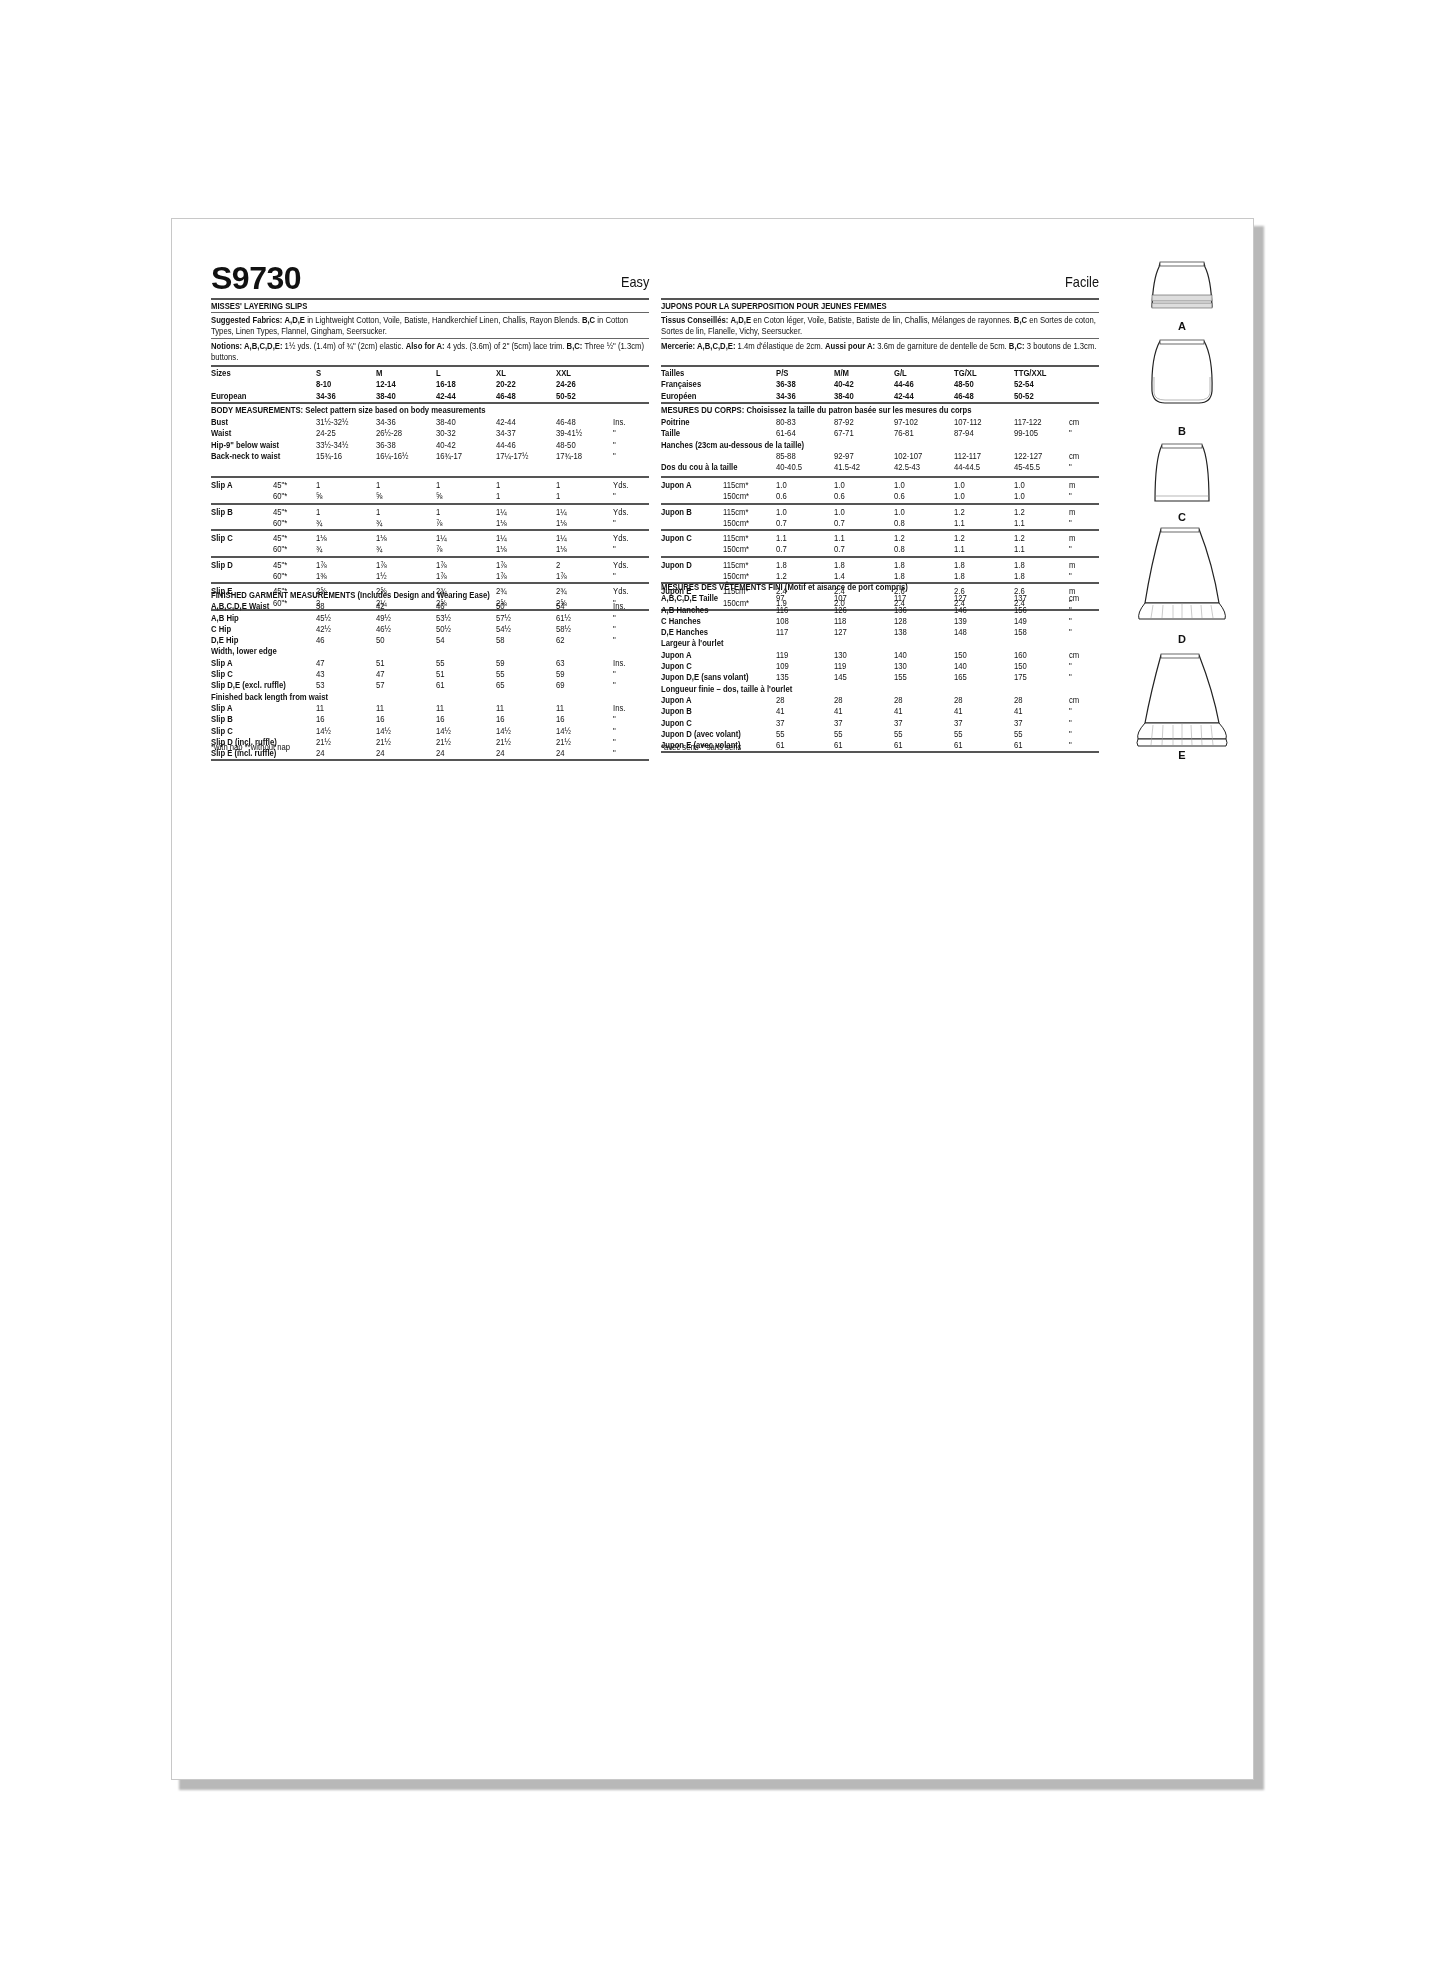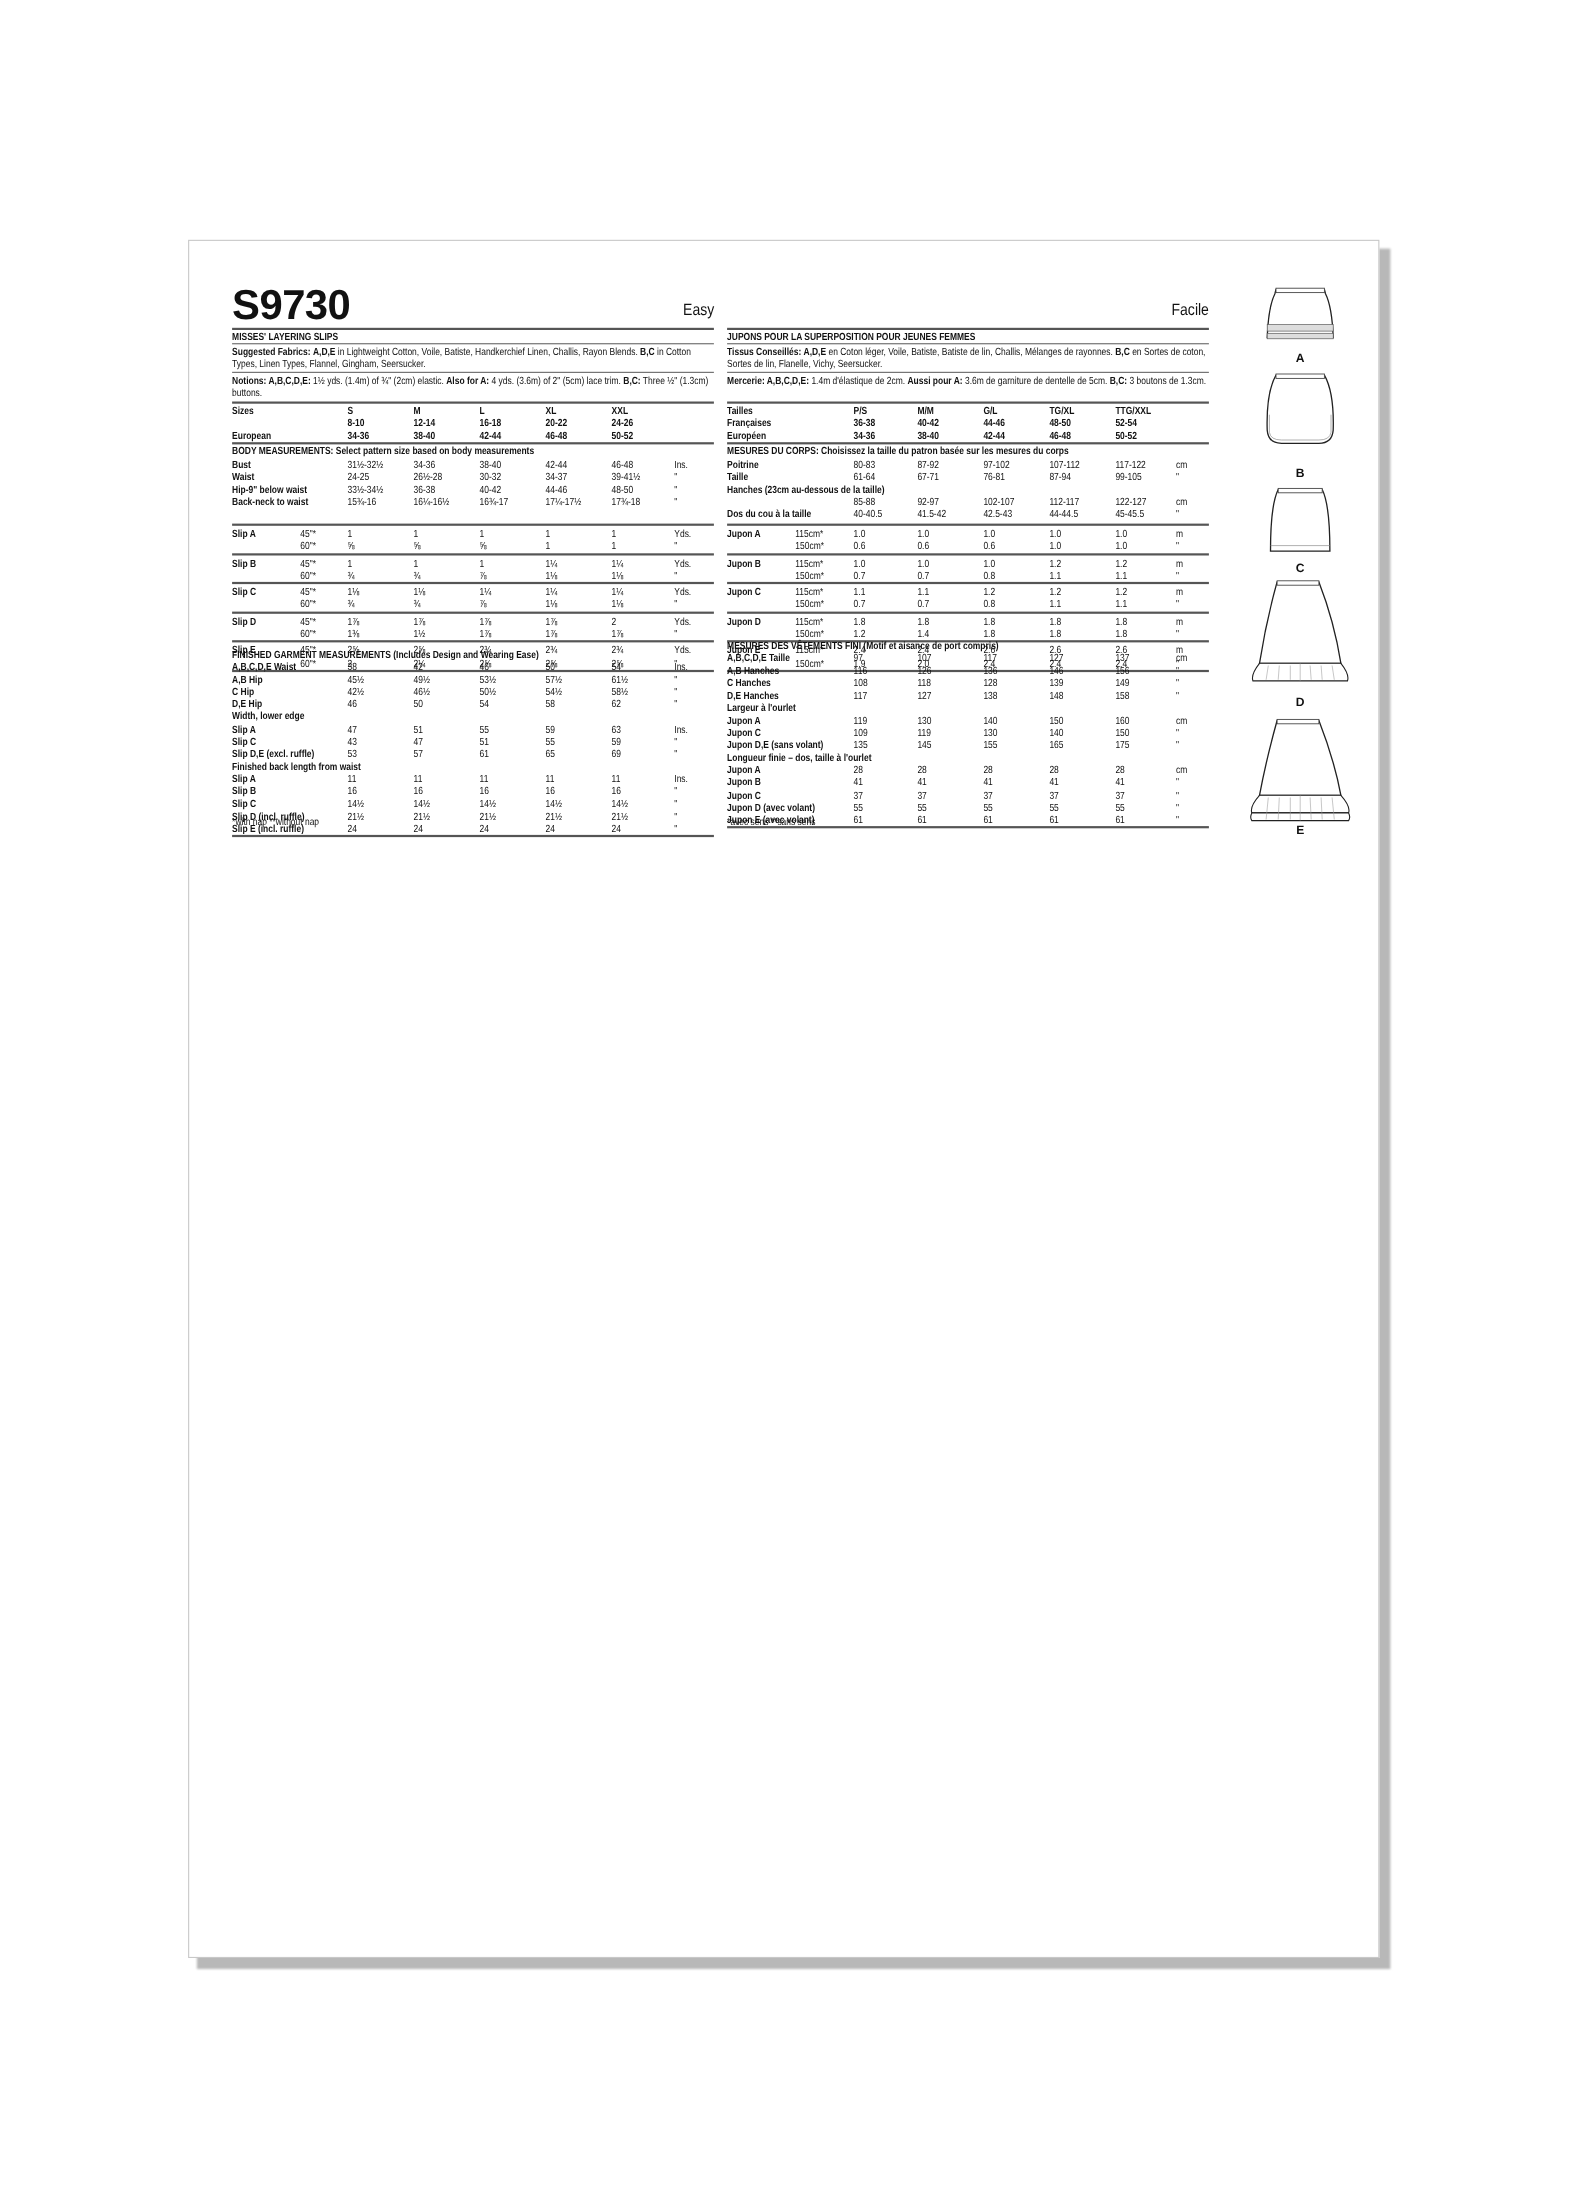--- a/index.html
+++ b/index.html
@@ -2,21 +2,21 @@
 <html><head>
 <meta charset="utf-8">
 <style>
   html, body { margin:0; padding:0; background:#ffffff; }
   body { width:1445px; height:1987px; position:relative; overflow:hidden; font-family:"Liberation Sans", sans-serif; color:#111; }
   .shadow { position:absolute; left:179px; top:226px; width:1085px; height:1564px; background:#b8b8b8; filter:blur(1px); }
   .page { position:absolute; left:171px; top:218px; width:1083px; height:1562px; background:#fff; border:1px solid #c8c8c8; box-sizing:border-box; }
   .col { position:absolute; top:0; }
   .en { left:39px; width:438px; }
   .fr { left:489px; width:438px; }
-  .pattern-no { position:absolute; left:0; top:44px; font-family:"Liberation Sans", sans-serif; font-weight:bold; font-size:38px; letter-spacing:-0.5px; line-height:30px; }
+  .pattern-no { position:absolute; left:0; top:44px; font-family:"Liberation Sans", sans-serif; font-weight:bold; font-size:32px; letter-spacing:-0.5px; line-height:30px; }
   .level { position:absolute; right:0; top:54px; font-family:"Liberation Sans", sans-serif; font-size:15px; font-stretch:condensed; transform:scaleX(0.85); transform-origin:right; }
   .rule { position:absolute; left:0; right:0; height:0; border-top:2px solid #555; }
   .rule.thin { border-top:1.5px solid #666; }
   .t { position:absolute; font-size:9.4px; line-height:11px; white-space:nowrap; transform:scaleX(0.82); transform-origin:left top; }
   .b { font-weight:bold; }
   .para { position:absolute; left:0; width:535px; font-size:9.4px; line-height:11.4px; transform:scaleX(0.82); transform-origin:left top; }
   .grid { position:absolute; left:0; right:0; }
   .row { position:relative; height:11.3px; }
   .cell { position:absolute; top:0; font-size:9.4px; line-height:11px; white-space:nowrap; transform:scaleX(0.82); transform-origin:left top; }
   .illus { position:absolute; left:955px; top:40px; width:110px; }

